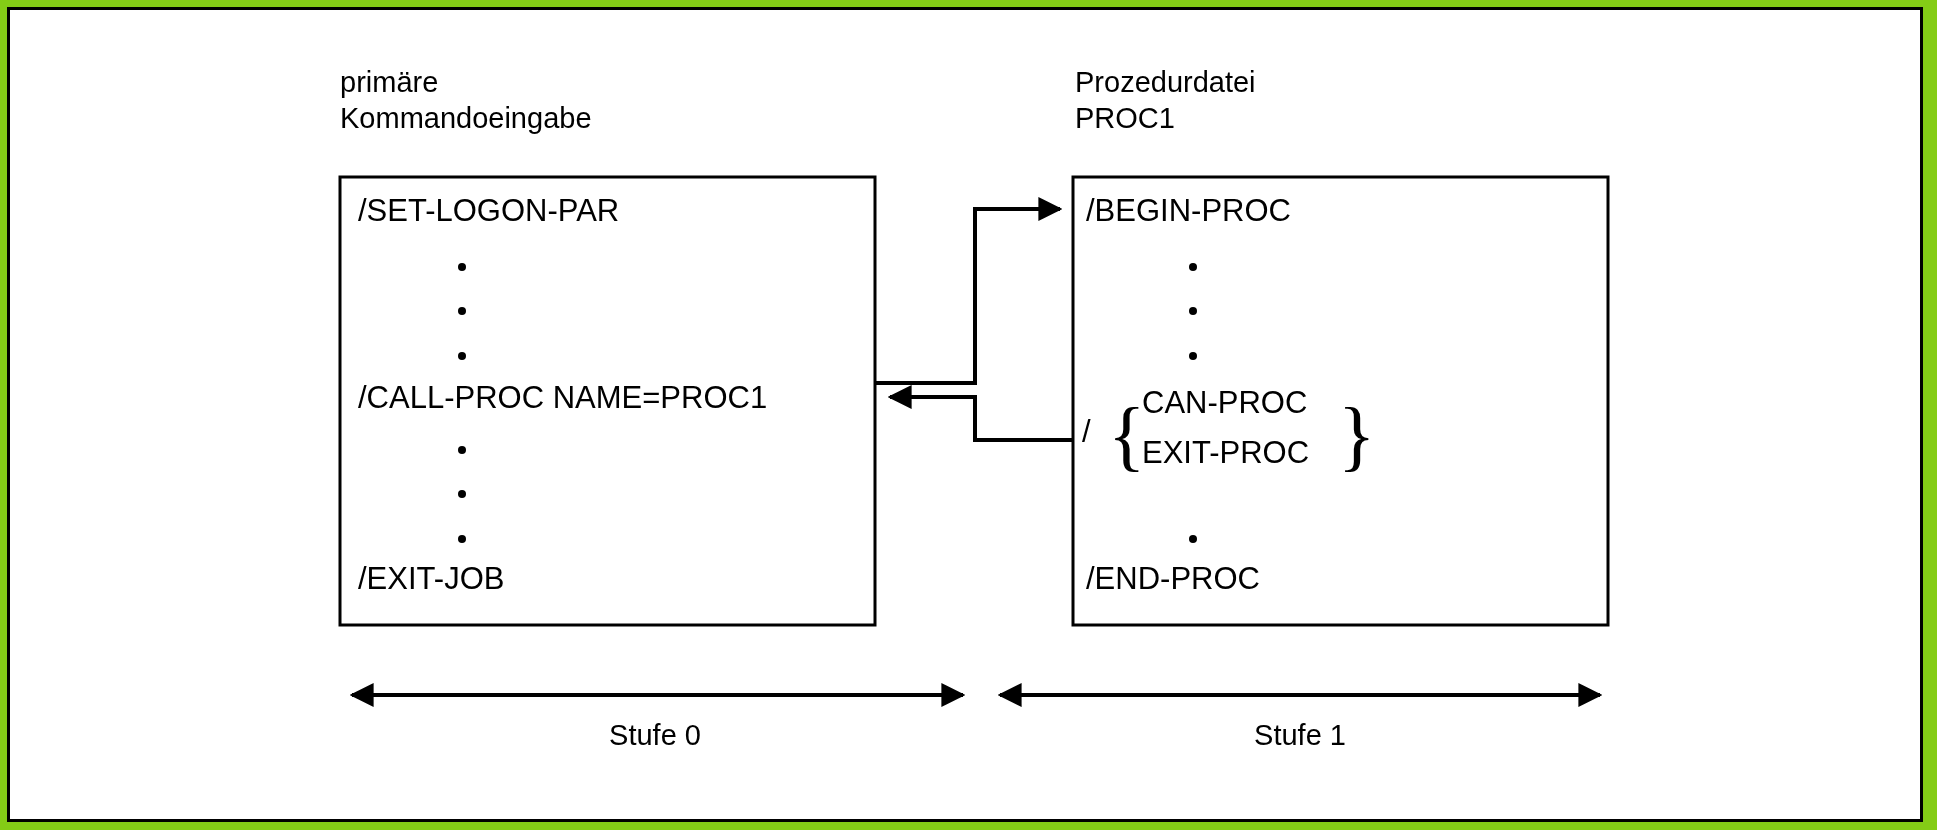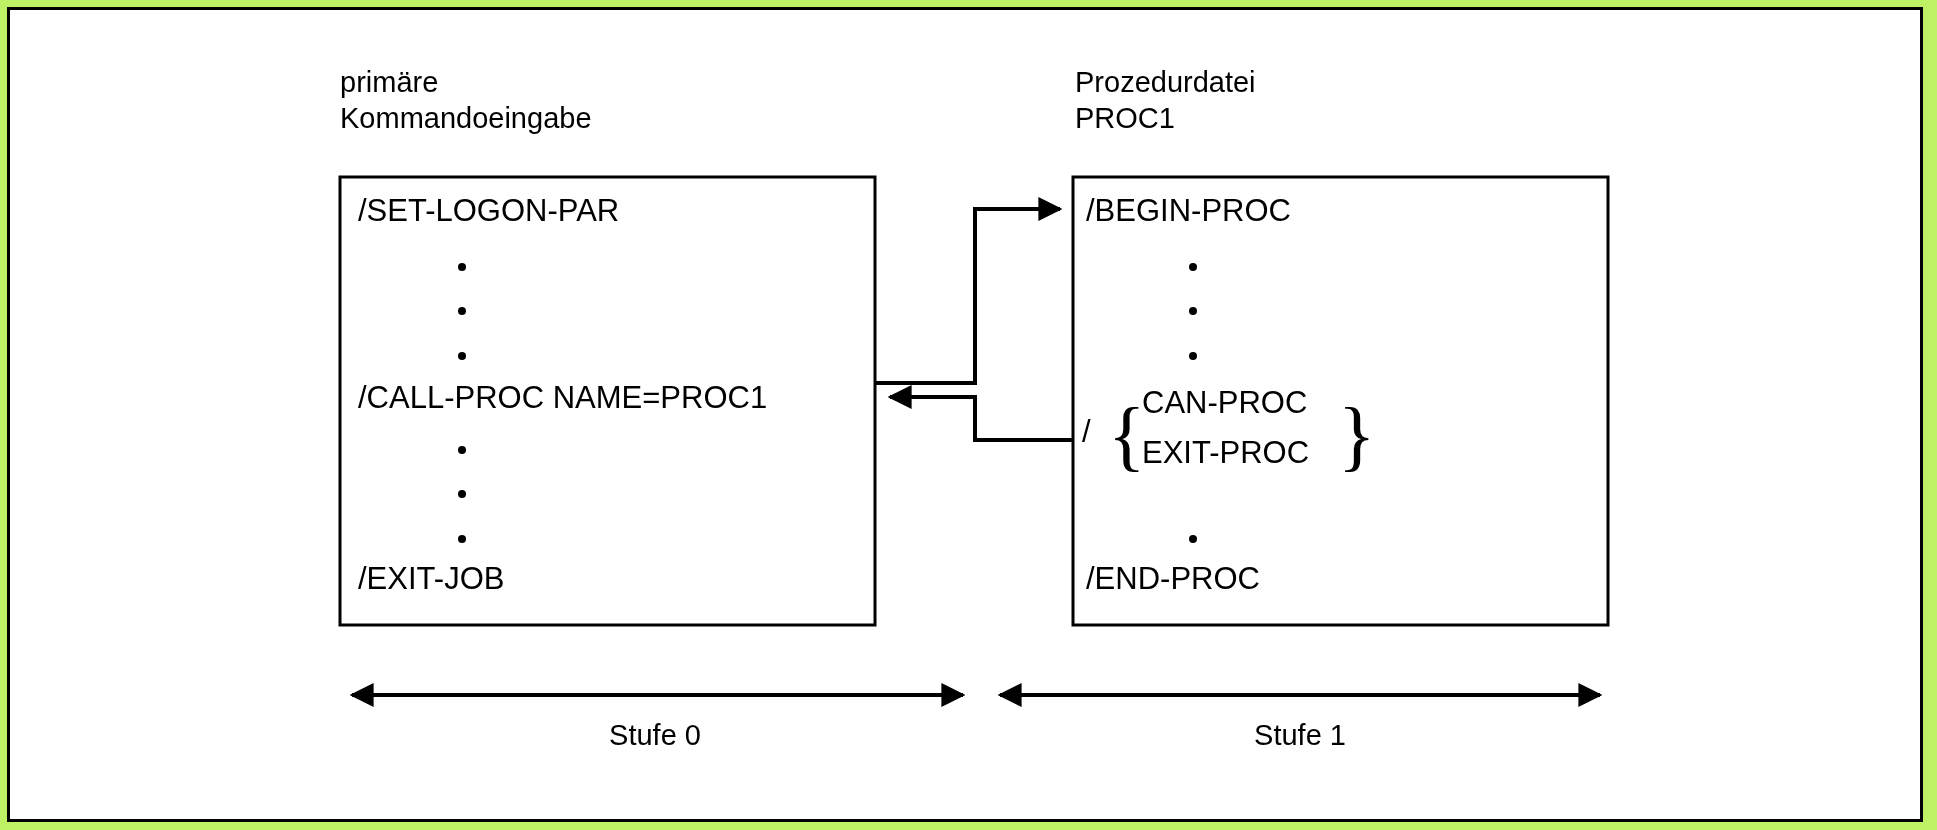--- a/index.html
+++ b/index.html
@@ -10,21 +10,21 @@
   body {
     width: 1937px;
     height: 830px;
     font-family: "Liberation Sans", sans-serif;
     overflow: hidden;
   }
   #figure-root {
     position: relative;
     width: 1937px;
     height: 830px;
-    background: #bef264;
+    background: #84cc16;
   }
   #outer-frame {
     position: absolute;
     left: 7px;
     top: 7px;
     width: 1916px;
     height: 815px;
     border: 3px solid #000000;
     box-sizing: border-box;
     background: #ffffff;

